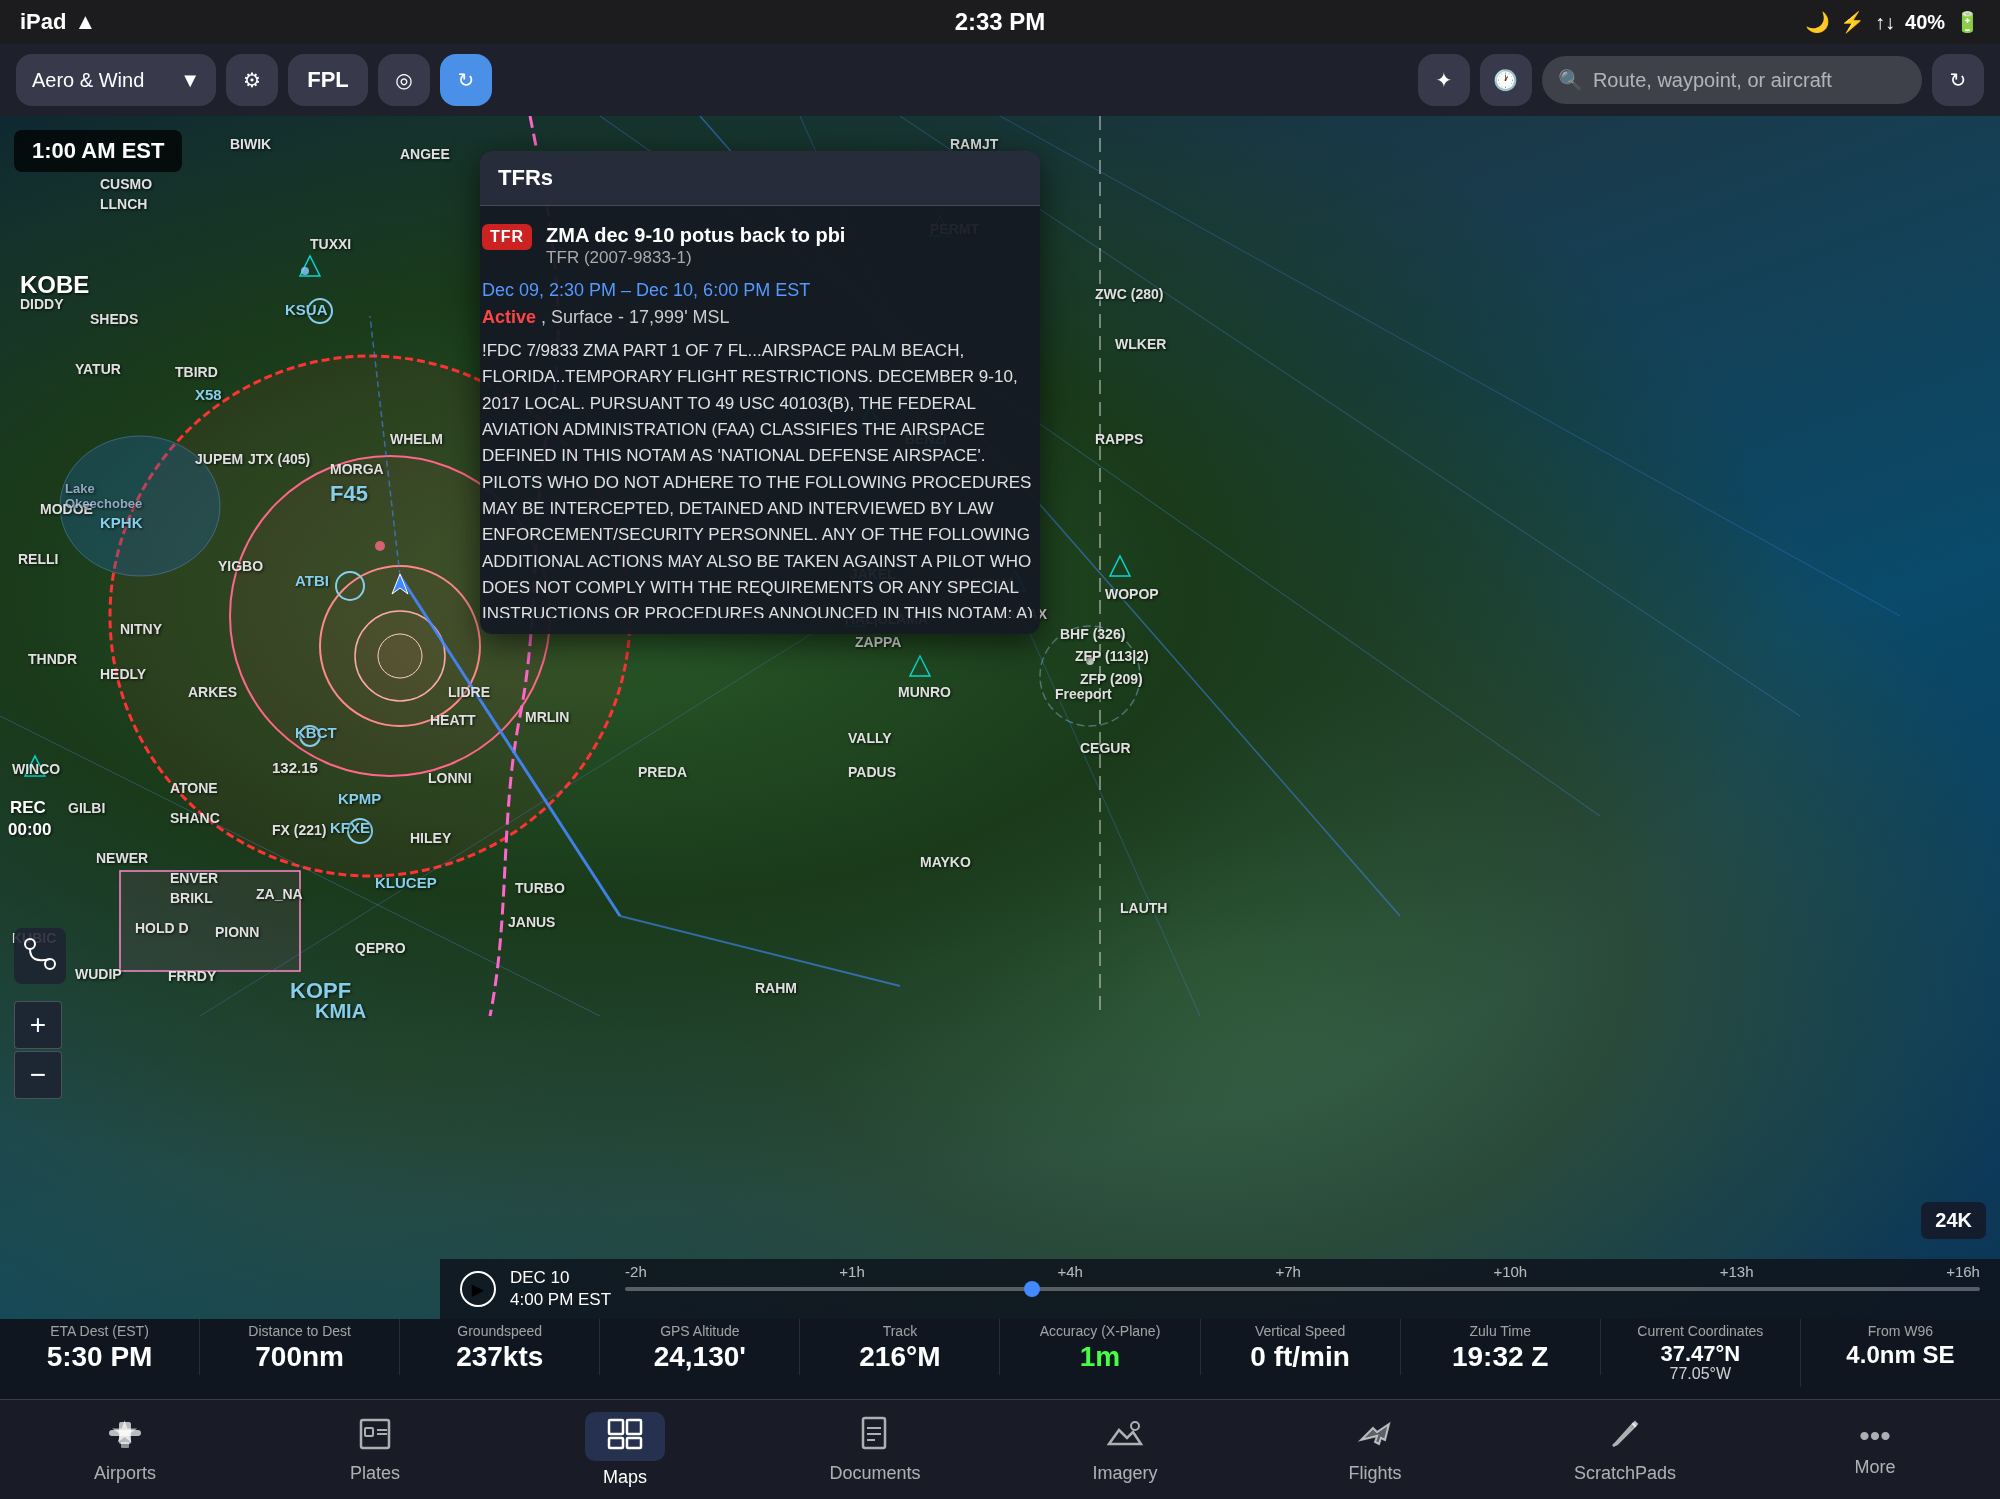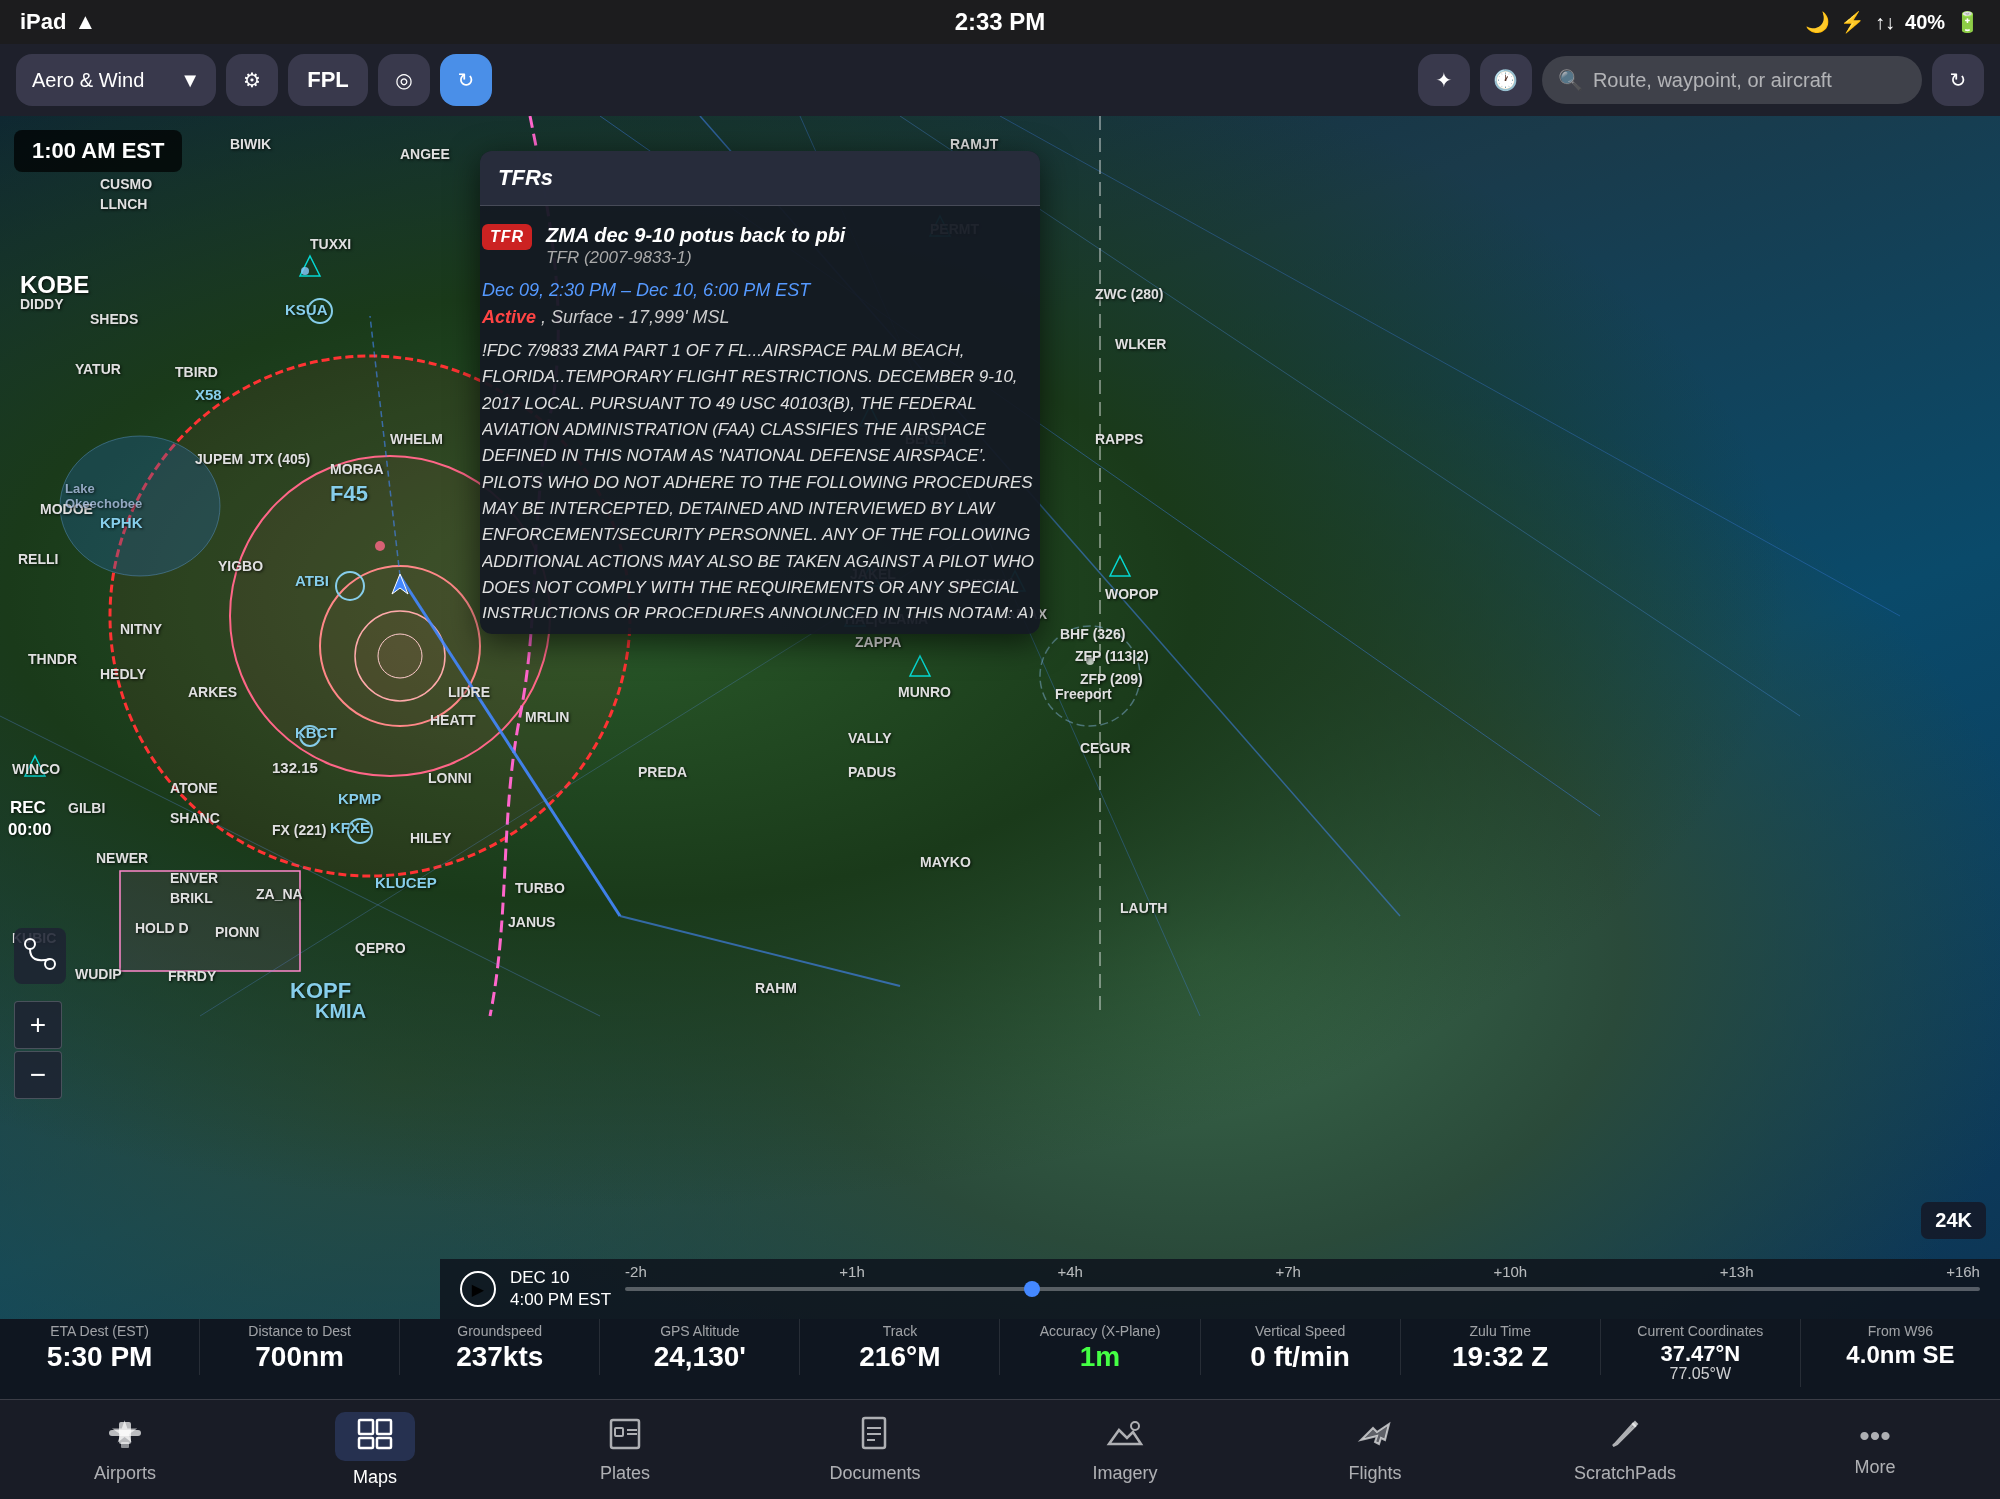--- a/index.html
+++ b/index.html
@@ -129,21 +129,20 @@
     #tfr-popup {
       position: absolute;
       top: 35px;
       left: 480px;
       width: 560px;
       background: rgba(20,25,35,0.95);
       border-radius: 12px;
       box-shadow: 0 8px 32px rgba(0,0,0,0.6);
       z-index: 50;
       overflow: hidden;
-      font-style: italic;
     }
     .tfr-popup-header {
       background: rgba(40,45,60,0.98);
       padding: 14px 18px;
       border-bottom: 1px solid rgba(255,255,255,0.15);
     }
     .tfr-popup-header span {
       color: white;
       font-size: 22px;
       font-weight: 600;
@@ -690,47 +689,47 @@
     <div class="nav-icon">
       <svg width="40" height="36" viewBox="0 0 40 36" fill="none">
         <path d="M20 4 L24 16 L38 16 L26 24 L30 36 L20 28 L10 36 L14 24 L2 16 L16 16 Z" fill="rgba(255,255,255,0.65)" transform="scale(0.7) translate(8,2)"></path>
         <rect x="14" y="6" width="12" height="22" rx="2" fill="rgba(255,255,255,0.7)"></rect>
         <rect x="4" y="14" width="32" height="6" rx="3" fill="rgba(255,255,255,0.7)"></rect>
         <rect x="16" y="26" width="8" height="6" rx="1" fill="rgba(255,255,255,0.5)"></rect>
       </svg>
     </div>
     <div class="nav-label">Airports</div>
   </div>
+  <div class="nav-item">
+    <div class="nav-icon">
+      <svg width="40" height="36" viewBox="0 0 40 36" fill="none">
+        <rect x="6" y="4" width="28" height="28" rx="2" stroke="rgba(255,255,255,0.65)" stroke-width="2.5" fill="none"></rect>
+        <rect x="10" y="12" width="8" height="8" rx="1" stroke="rgba(255,255,255,0.65)" stroke-width="2" fill="none"></rect>
+        <line x1="22" y1="14" x2="32" y2="14" stroke="rgba(255,255,255,0.65)" stroke-width="2"></line>
+        <line x1="22" y1="18" x2="32" y2="18" stroke="rgba(255,255,255,0.65)" stroke-width="2"></line>
+      </svg>
+    </div>
+    <div class="nav-label">Plates</div>
+  </div>
   <div class="nav-item active">
     <div class="nav-icon-wrap">
       <div class="nav-icon">
         <svg width="40" height="36" viewBox="0 0 40 36" fill="white">
           <rect x="4" y="4" width="14" height="14" rx="1" stroke="white" stroke-width="2.5" fill="none"></rect>
           <rect x="22" y="4" width="14" height="14" rx="1" stroke="white" stroke-width="2.5" fill="none"></rect>
           <rect x="4" y="22" width="14" height="10" rx="1" stroke="white" stroke-width="2.5" fill="none"></rect>
           <rect x="22" y="22" width="14" height="10" rx="1" stroke="white" stroke-width="2.5" fill="none"></rect>
         </svg>
       </div>
     </div>
     <div class="nav-label">Maps</div>
   </div>
   <div class="nav-item">
     <div class="nav-icon">
       <svg width="40" height="36" viewBox="0 0 40 36" fill="none">
-        <rect x="6" y="4" width="28" height="28" rx="2" stroke="rgba(255,255,255,0.65)" stroke-width="2.5" fill="none"></rect>
-        <rect x="10" y="12" width="8" height="8" rx="1" stroke="rgba(255,255,255,0.65)" stroke-width="2" fill="none"></rect>
-        <line x1="22" y1="14" x2="32" y2="14" stroke="rgba(255,255,255,0.65)" stroke-width="2"></line>
-        <line x1="22" y1="18" x2="32" y2="18" stroke="rgba(255,255,255,0.65)" stroke-width="2"></line>
-      </svg>
-    </div>
-    <div class="nav-label">Plates</div>
-  </div>
-  <div class="nav-item">
-    <div class="nav-icon">
-      <svg width="40" height="36" viewBox="0 0 40 36" fill="none">
         <rect x="8" y="2" width="22" height="30" rx="2" stroke="rgba(255,255,255,0.65)" stroke-width="2.5" fill="none"></rect>
         <line x1="12" y1="12" x2="26" y2="12" stroke="rgba(255,255,255,0.65)" stroke-width="2"></line>
         <line x1="12" y1="18" x2="26" y2="18" stroke="rgba(255,255,255,0.65)" stroke-width="2"></line>
         <line x1="12" y1="24" x2="20" y2="24" stroke="rgba(255,255,255,0.65)" stroke-width="2"></line>
       </svg>
     </div>
     <div class="nav-label">Documents</div>
   </div>
   <div class="nav-item">
     <div class="nav-icon">

